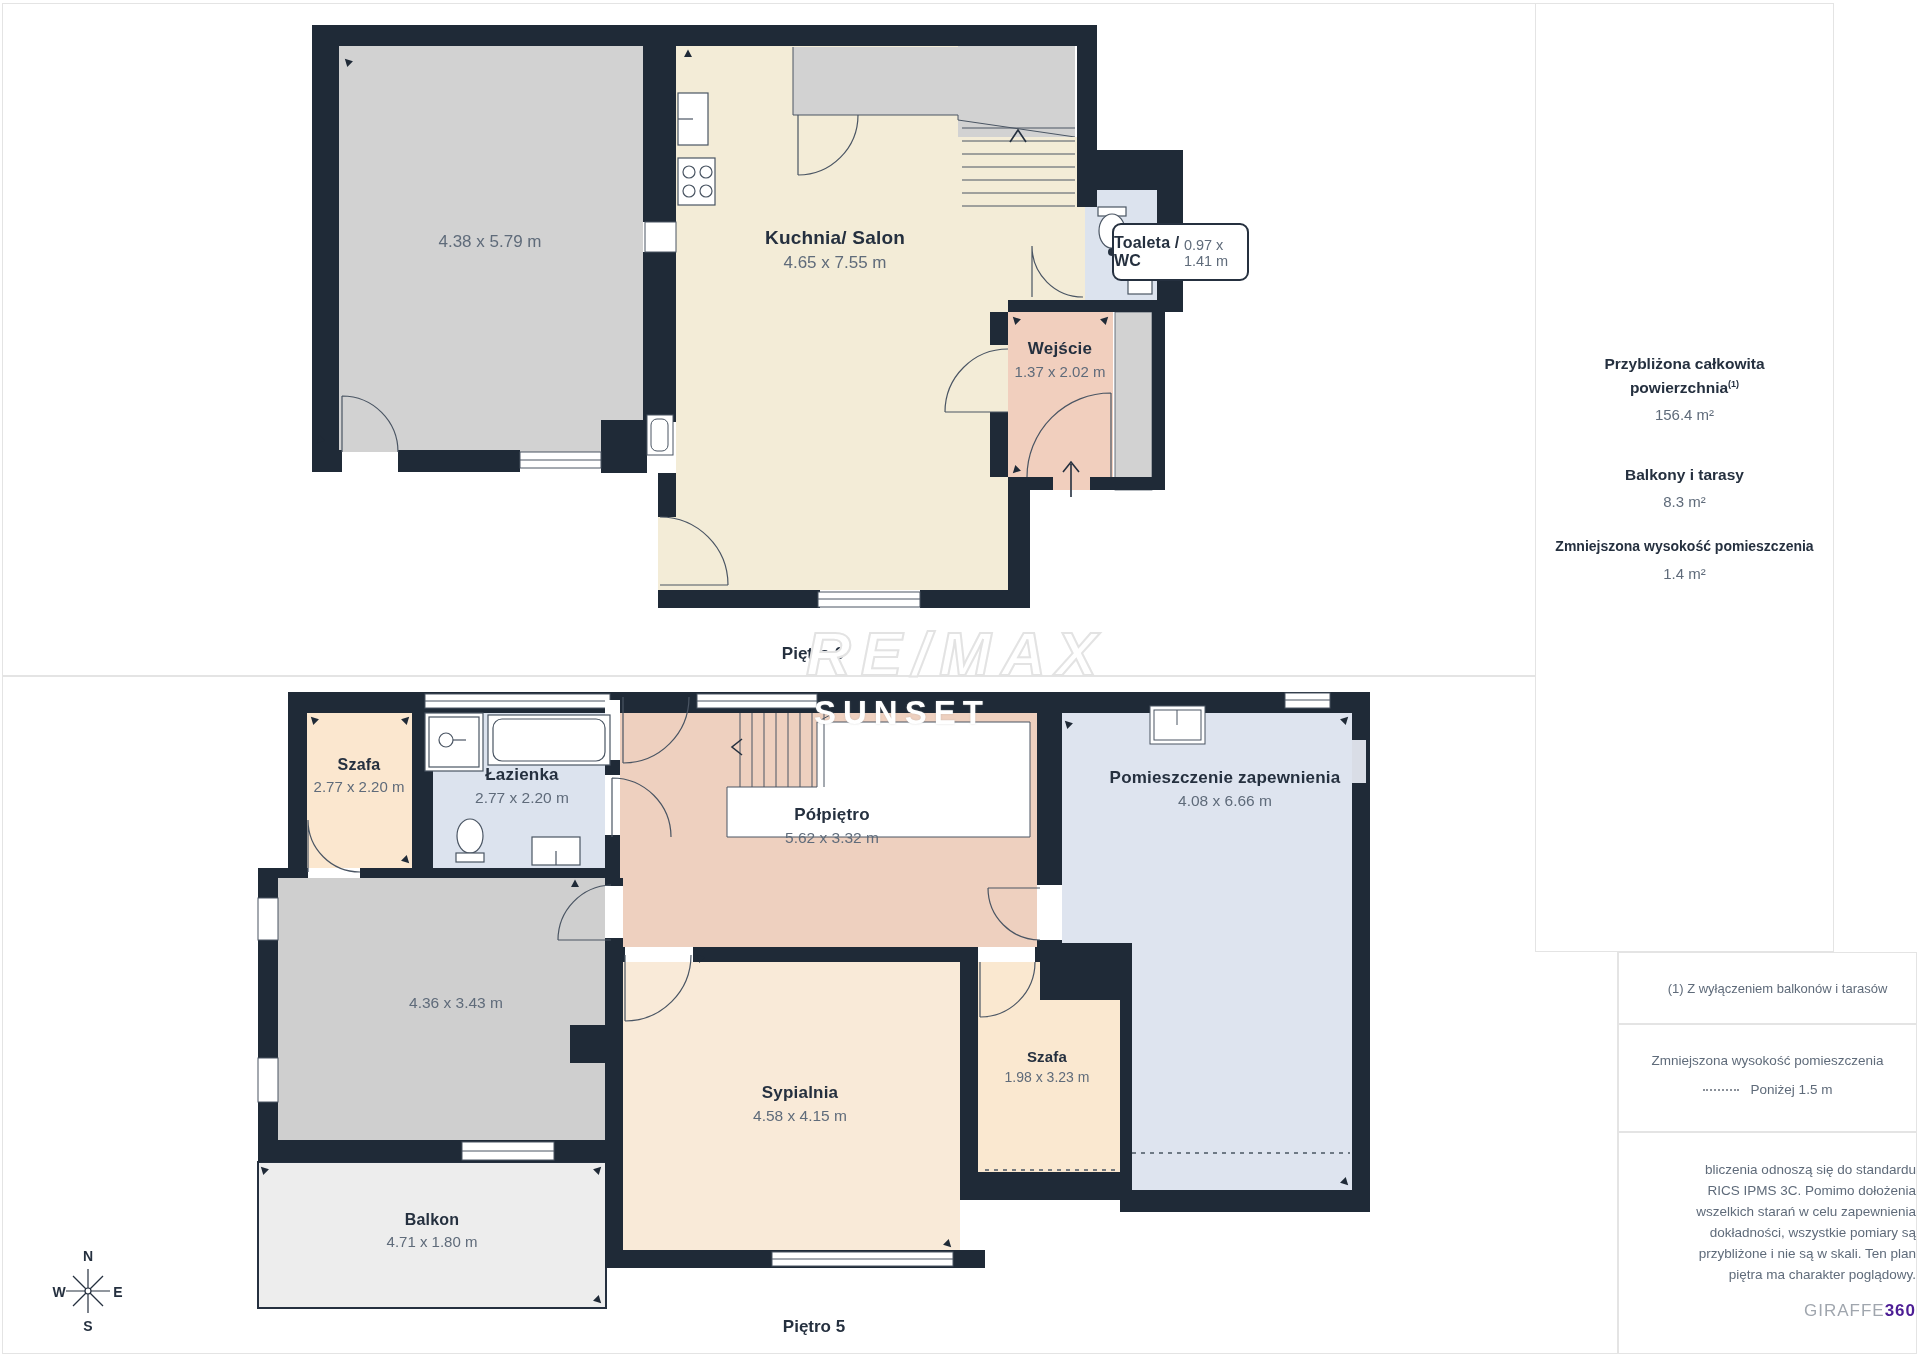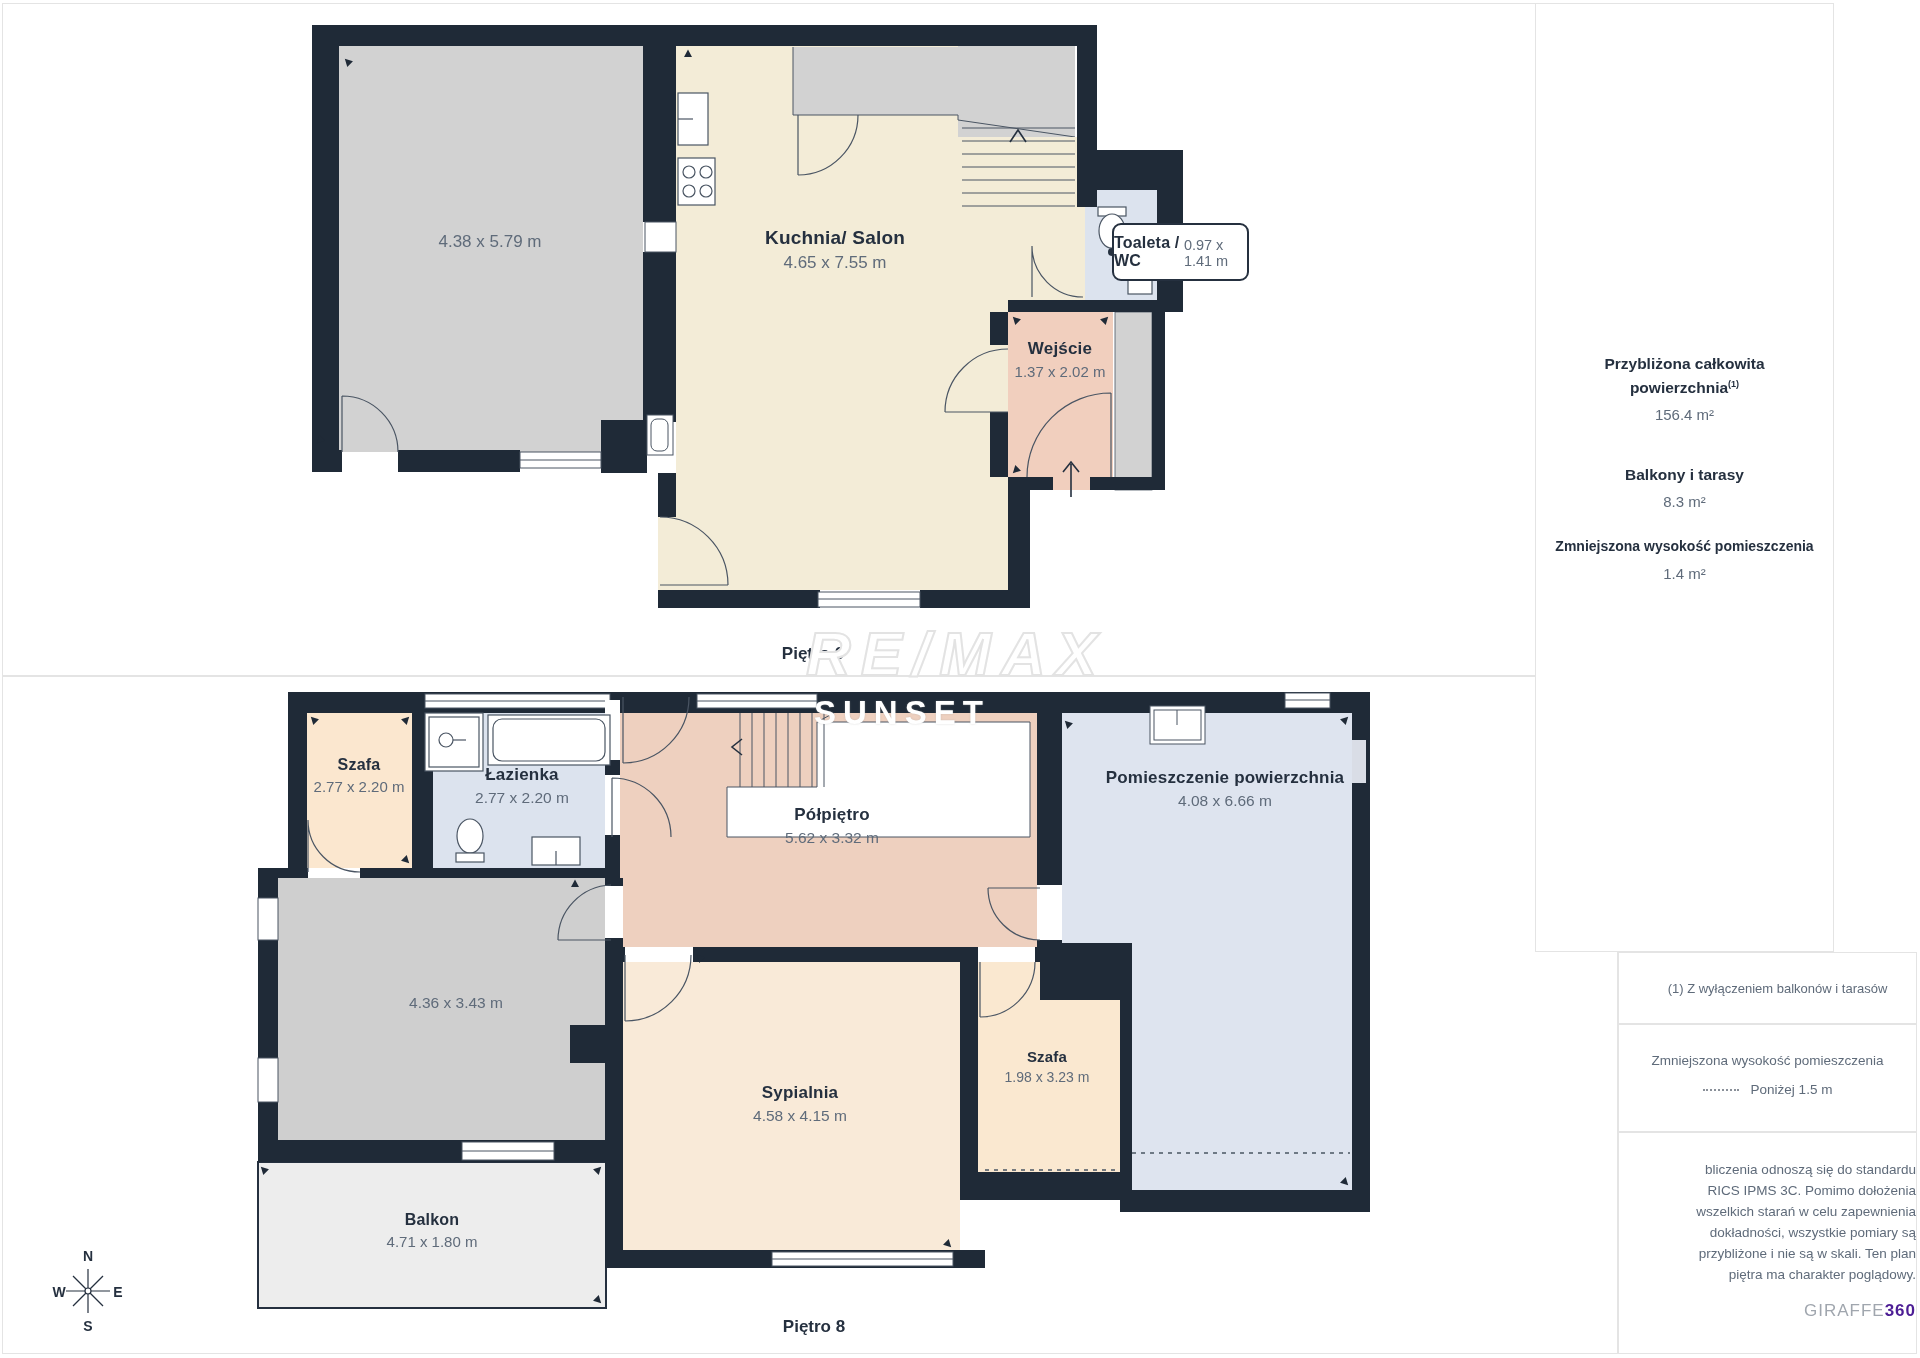--- a/index.html
+++ b/index.html
@@ -293,39 +293,39 @@
   </div>
   <div class="lblwrap" style="left:522px;top:786px;">
     <div class="lbl">Łazienka</div>
     <div class="dim">2.77 x 2.20 m</div>
   </div>
   <div class="lblwrap" style="left:832px;top:826px;">
     <div class="lbl">Półpiętro</div>
     <div class="dim">5.62 x 3.32 m</div>
   </div>
   <div class="lblwrap" style="left:1225px;top:789px;">
-    <div class="lbl">Pomieszczenie powierzchnia</div>
+    <div class="lbl">Pomieszczenie zapewnienia</div>
     <div class="dim">4.08 x 6.66 m</div>
   </div>
   <div class="lblwrap" style="left:456px;top:1003px;">
     <div class="dim" style="margin-top:0;">4.36 x 3.43 m</div>
   </div>
   <div class="lblwrap" style="left:800px;top:1104px;">
     <div class="lbl">Sypialnia</div>
     <div class="dim">4.58 x 4.15 m</div>
   </div>
   <div class="lblwrap" style="left:1047px;top:1066px;">
     <div class="lbl small">Szafa</div>
     <div class="dim small">1.98 x 3.23 m</div>
   </div>
   <div class="lblwrap" style="left:432px;top:1230px;">
     <div class="lbl small" style="font-size:16px;">Balkon</div>
     <div class="dim small" style="font-size:15px;">4.71 x 1.80 m</div>
   </div>
-  <div class="floor-title" style="left:814px;top:1327px;">Piętro 8</div>
+  <div class="floor-title" style="left:814px;top:1327px;">Piętro 5</div>
 
   <span class="compass-letter" style="left:88px;top:1256px;">N</span>
   <span class="compass-letter" style="left:59px;top:1292px;">W</span>
   <span class="compass-letter" style="left:118px;top:1292px;">E</span>
   <span class="compass-letter" style="left:88px;top:1326px;">S</span>
 
   <div class="sb-sec" style="left:1535px;top:3px;width:299px;height:949px;">
     <div class="sb-inner" style="top:349px;">
       <div class="sb-h"><span>Przybliżona całkowita
 powierzchnia</span><sup>(1)</sup></div>

